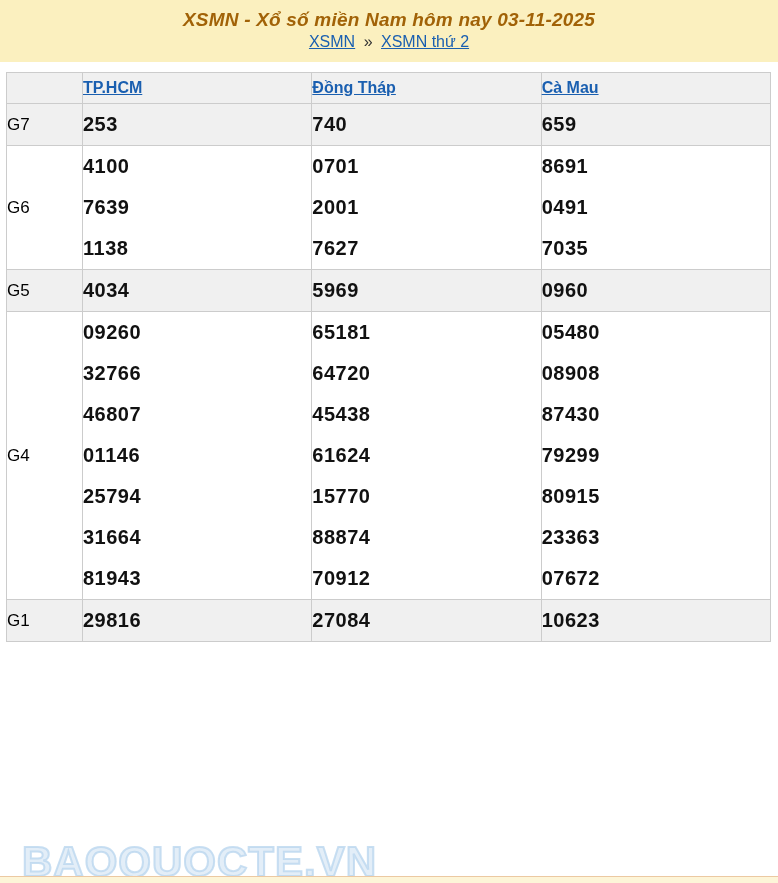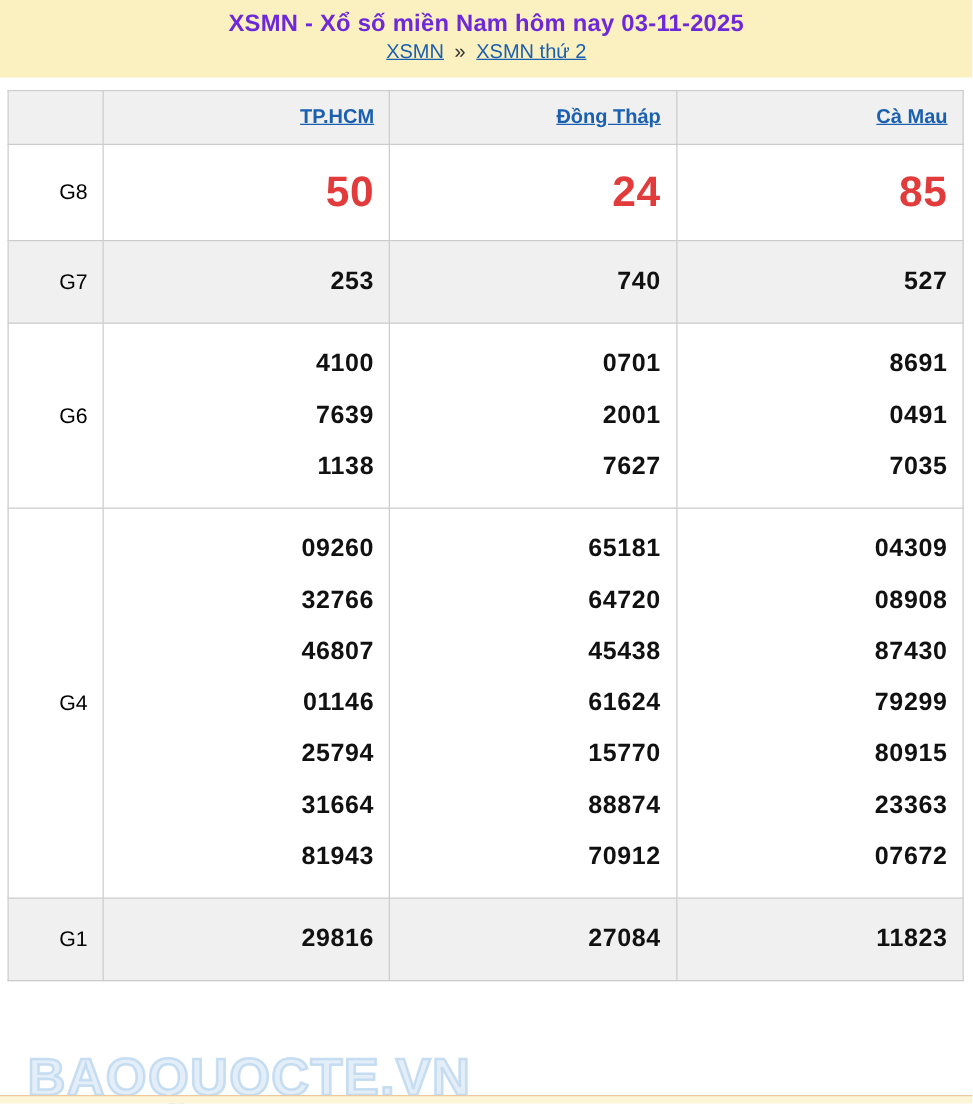--- a/index.html
+++ b/index.html
@@ -15,22 +15,23 @@
   
   .banner {
     background: #fbf0bf;
     text-align: center;
     padding: 9px 10px 10px;
     height: 62px;
   }
   .banner h1 {
     font-size: 19px;
     font-weight: bold;
-    color: #6d28d9;
+    color: #a16207;
     letter-spacing: 0.2px;
+    font-style: italic;
   }
   .crumbs {
     margin-top: 2px;
     font-size: 16px;
     font-weight: bold;
   }
   .crumbs a {
     color: #1a5fb0;
     text-decoration: underline;
     cursor: pointer;
@@ -41,23 +42,23 @@
   
   .tbl-wrap { padding: 10px 7px 0 6px; }
   table.results {
     width: 100%;
     border-collapse: collapse;
     table-layout: fixed;
     border: 1px solid #cccccc;
   }
   table.results td, table.results th {
     border: 1px solid #cccccc;
-    text-align: right;
+    text-align: left;
     vertical-align: middle;
-    padding: 12px;
+    padding: 0;
   }
   col.label-col { width: 76px; }
   tr.gray { background: #f0f0f0; }
   tr.head { background: #f0f0f0; height: 31px; }
   tr.head a {
     color: #1a5fb0;
     font-size: 16px;
     font-weight: bold;
     text-decoration: underline;
     cursor: pointer;
@@ -133,60 +134,60 @@
         </th>
         <th>
           <a>Đồng Tháp</a>
         </th>
         <th>
           <a>Cà Mau</a>
         </th>
       </tr>
     </thead>
     <tbody id="results-body">
-        <tr class="r-g8">
-          <td class="label">G8</td>
-          <td>
-            <div class="num">50</div>
-          </td>
-          <td>
-            <div class="num">24</div>
-          </td>
-          <td>
-            <div class="num">85</div>
-          </td>
-        </tr>
         <tr class="gray r-g7 single">
           <td class="label">G7</td>
           <td>
             <div class="num">253</div>
           </td>
           <td>
             <div class="num">740</div>
           </td>
           <td>
-            <div class="num">527</div>
+            <div class="num">659</div>
           </td>
         </tr>
         <tr class="r-g6">
           <td class="label">G6</td>
           <td>
             <div class="num">4100</div>
             <div class="num">7639</div>
             <div class="num">1138</div>
           </td>
           <td>
             <div class="num">0701</div>
             <div class="num">2001</div>
             <div class="num">7627</div>
           </td>
           <td>
             <div class="num">8691</div>
             <div class="num">0491</div>
             <div class="num">7035</div>
+          </td>
+        </tr>
+        <tr class="gray r-g5 single">
+          <td class="label">G5</td>
+          <td>
+            <div class="num">4034</div>
+          </td>
+          <td>
+            <div class="num">5969</div>
+          </td>
+          <td>
+            <div class="num">0960</div>
           </td>
         </tr>
         <tr class="r-g4">
           <td class="label">G4</td>
           <td>
             <div class="num">09260</div>
             <div class="num">32766</div>
             <div class="num">46807</div>
             <div class="num">01146</div>
             <div class="num">25794</div>
@@ -196,39 +197,39 @@
           <td>
             <div class="num">65181</div>
             <div class="num">64720</div>
             <div class="num">45438</div>
             <div class="num">61624</div>
             <div class="num">15770</div>
             <div class="num">88874</div>
             <div class="num">70912</div>
           </td>
           <td>
-            <div class="num">04309</div>
+            <div class="num">05480</div>
             <div class="num">08908</div>
             <div class="num">87430</div>
             <div class="num">79299</div>
             <div class="num">80915</div>
             <div class="num">23363</div>
             <div class="num">07672</div>
           </td>
         </tr>
         <tr class="gray r-g1 single">
           <td class="label">G1</td>
           <td>
             <div class="num">29816</div>
           </td>
           <td>
             <div class="num">27084</div>
           </td>
           <td>
-            <div class="num">11823</div>
+            <div class="num">10623</div>
           </td>
         </tr>
       </tbody>
   </table>
 </div>
 
 <div class="watermark">BAOQUOCTE.VN</div>
 <div class="bottom-strip"></div>
 
 </body></html>

